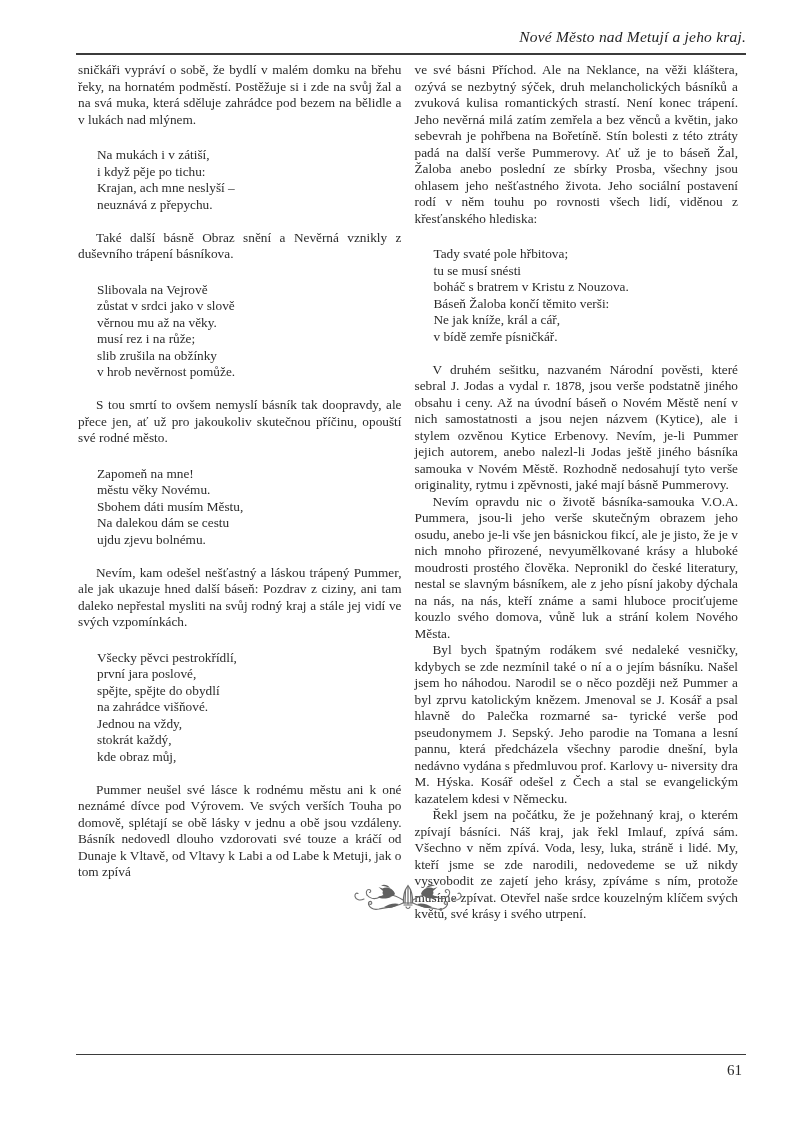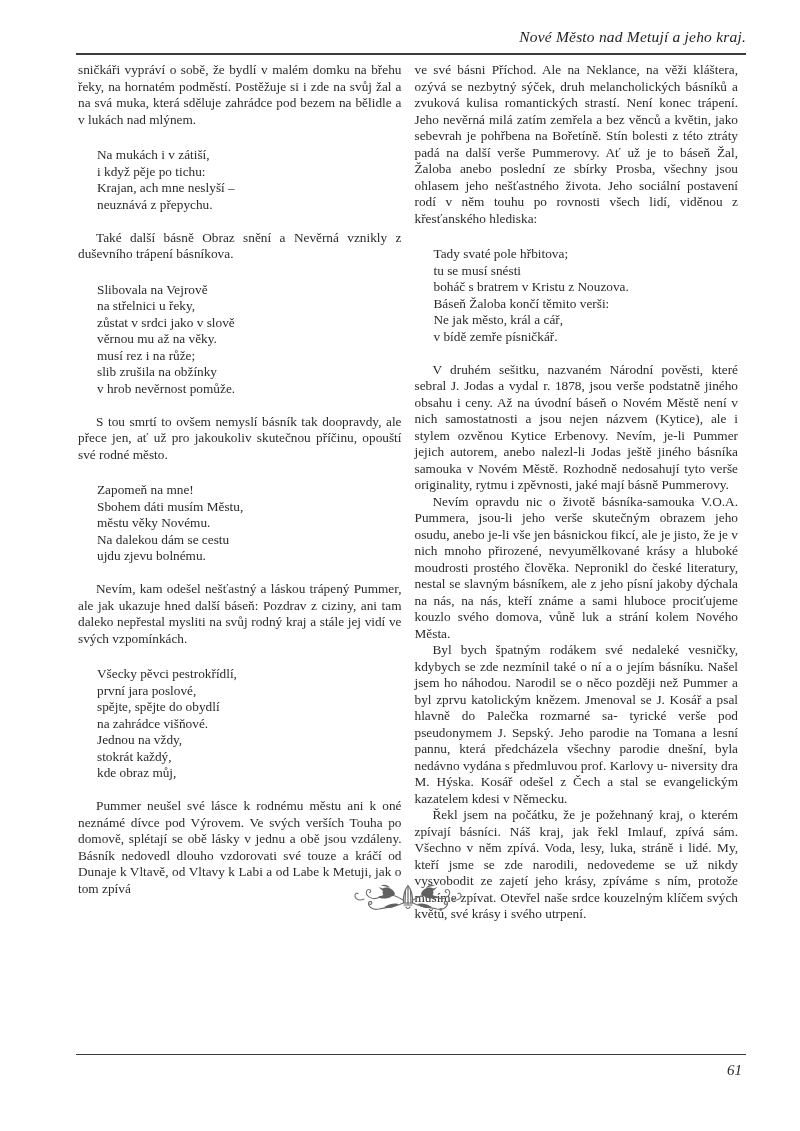--- a/index.html
+++ b/index.html
@@ -78,21 +78,20 @@
     top: 1054px;
     left: 76px;
     right: 54px;
     height: 0;
     border-top: 1.8px solid #3b3b3b;
   }
   .page-number {
     position: absolute;
     top: 1062px;
     right: 58px;
-    font-style: italic;
     font-size: 15px;
     color: #2a2a2a;
   }
 </style>
 </head>
 <body>
 
 <div class="page">
 
   <div class="running-header">Nové Město nad Metují a jeho kraj.</div>
@@ -104,32 +103,31 @@
         <p class="para">sničkáři vypráví o sobě, že bydlí v malém domku na břehu řeky, na hornatém podměstí. Postěžuje si i zde na svůj žal a na svá muka, která sděluje zahrádce pod bezem na bělidle a v lukách nad mlýnem.</p>
         <div class="verse">
           <div class="verse-line">Na mukách i v zátiší,</div>
           <div class="verse-line">i když pěje po tichu:</div>
           <div class="verse-line">Krajan, ach mne neslyší –</div>
           <div class="verse-line">neuznává z přepychu.</div>
         </div>
         <p class="para indent">Také další básně Obraz snění a Nevěrná vznikly z duševního trápení básníkova.</p>
         <div class="verse">
           <div class="verse-line">Slibovala na Vejrově</div>
-          <div class="verse-line">na střelnici u řeky,</div>
           <div class="verse-line">zůstat v srdci jako v slově</div>
           <div class="verse-line">věrnou mu až na věky.</div>
           <div class="verse-line">musí rez i na růže;</div>
           <div class="verse-line">slib zrušila na obžínky</div>
           <div class="verse-line">v hrob nevěrnost pomůže.</div>
         </div>
         <p class="para indent">S tou smrtí to ovšem nemyslí básník tak doopravdy, ale přece jen, ať už pro jakoukoliv skutečnou příčinu, opouští své rodné město.</p>
         <div class="verse">
           <div class="verse-line">Zapomeň na mne!</div>
+          <div class="verse-line">městu věky Novému.</div>
           <div class="verse-line">Sbohem dáti musím Městu,</div>
-          <div class="verse-line">městu věky Novému.</div>
           <div class="verse-line">Na dalekou dám se cestu</div>
           <div class="verse-line">ujdu zjevu bolnému.</div>
         </div>
         <p class="para indent">Nevím, kam odešel nešťastný a láskou trápený Pummer, ale jak ukazuje hned další báseň: Pozdrav z ciziny, ani tam daleko nepřestal mysliti na svůj rodný kraj a stále jej vidí ve svých vzpomínkách.</p>
         <div class="verse">
           <div class="verse-line">Všecky pěvci pestrokřídlí,</div>
           <div class="verse-line">první jara poslové,</div>
           <div class="verse-line">spějte, spějte do obydlí</div>
           <div class="verse-line">na zahrádce višňové.</div>
           <div class="verse-line">Jednou na vždy,</div>
@@ -138,21 +136,21 @@
         </div>
         <p class="para indent">Pummer neušel své lásce k rodnému městu ani k oné neznámé dívce pod Výrovem. Ve svých verších Touha po domově, splétají se obě lásky v jednu a obě jsou vzdáleny. Básník nedovedl dlouho vzdorovati své touze a kráčí od Dunaje k Vltavě, od Vltavy k Labi a od Labe k Metuji, jak o tom zpívá</p>
       </div>
     <div class="column" id="right-column">
         <p class="para">ve své básni Příchod. Ale na Neklance, na věži kláštera, ozývá se nezbytný sýček, druh melancholických básníků a zvuková kulisa romantických strastí. Není konec trápení. Jeho nevěrná milá zatím zemřela a bez věnců a květin, jako sebevrah je pohřbena na Bořetíně. Stín bolesti z této ztráty padá na další verše Pummerovy. Ať už je to báseň Žal, Žaloba anebo poslední ze sbírky Prosba, všechny jsou ohlasem jeho nešťastného života. Jeho sociální postavení rodí v něm touhu po rovnosti všech lidí, viděnou z křesťanského hlediska:</p>
         <div class="verse">
           <div class="verse-line">Tady svaté pole hřbitova;</div>
           <div class="verse-line">tu se musí snésti</div>
           <div class="verse-line">boháč s bratrem v Kristu z Nouzova.</div>
           <div class="verse-line">Báseň Žaloba končí těmito verši:</div>
-          <div class="verse-line">Ne jak město, král a cář,</div>
+          <div class="verse-line">Ne jak kníže, král a cář,</div>
           <div class="verse-line">v bídě zemře písničkář.</div>
         </div>
         <p class="para indent">V druhém sešitku, nazvaném Národní pověsti, které sebral J. Jodas a vydal r. 1878, jsou verše podstatně jiného obsahu i ceny. Až na úvodní báseň o Novém Městě není v nich samostatnosti a jsou nejen názvem (Kytice), ale i stylem ozvěnou Kytice Erbenovy. Nevím, je-li Pummer jejich autorem, anebo nalezl-li Jodas ještě jiného básníka samouka v Novém Městě. Rozhodně nedosahují tyto verše originality, rytmu i zpěvnosti, jaké mají básně Pummerovy.</p>
         <p class="para indent">Nevím opravdu nic o životě básníka-samouka V.O.A. Pummera, jsou-li jeho verše skutečným obrazem jeho osudu, anebo je-li vše jen básnickou fikcí, ale je jisto, že je v nich mnoho přirozené, nevyumělkované krásy a hluboké moudrosti prostého člověka. Nepronikl do české literatury, nestal se slavným básníkem, ale z jeho písní jakoby dýchala na nás, na nás, kteří známe a sami hluboce prociťujeme kouzlo svého domova, vůně luk a strání kolem Nového Města.</p>
         <p class="para indent">Byl bych špatným rodákem své nedaleké vesničky, kdybych se zde nezmínil také o ní a o jejím básníku. Našel jsem ho náhodou. Narodil se o něco později než Pummer a byl zprvu katolickým knězem. Jmenoval se J. Kosář a psal hlavně do Palečka rozmarné sa- tyrické verše pod pseudonymem J. Sepský. Jeho parodie na Tomana a lesní pannu, která předcházela všechny parodie dnešní, byla nedávno vydána s předmluvou prof. Karlovy u- niversity dra M. Hýska. Kosář odešel z Čech a stal se evangelickým kazatelem kdesi v Německu.</p>
         <p class="para indent">Řekl jsem na počátku, že je požehnaný kraj, o kterém zpívají básníci. Náš kraj, jak řekl Imlauf, zpívá sám. Všechno v něm zpívá. Voda, lesy, luka, stráně i lidé. My, kteří jsme se zde narodili, nedovedeme se už nikdy vysvobodit ze zajetí jeho krásy, zpíváme s ním, protože musíme zpívat. Otevřel naše srdce kouzelným klíčem svých květů, své krásy i svého utrpení.</p>
       </div>
   </div>
 
   <div class="ornament-wrap">

